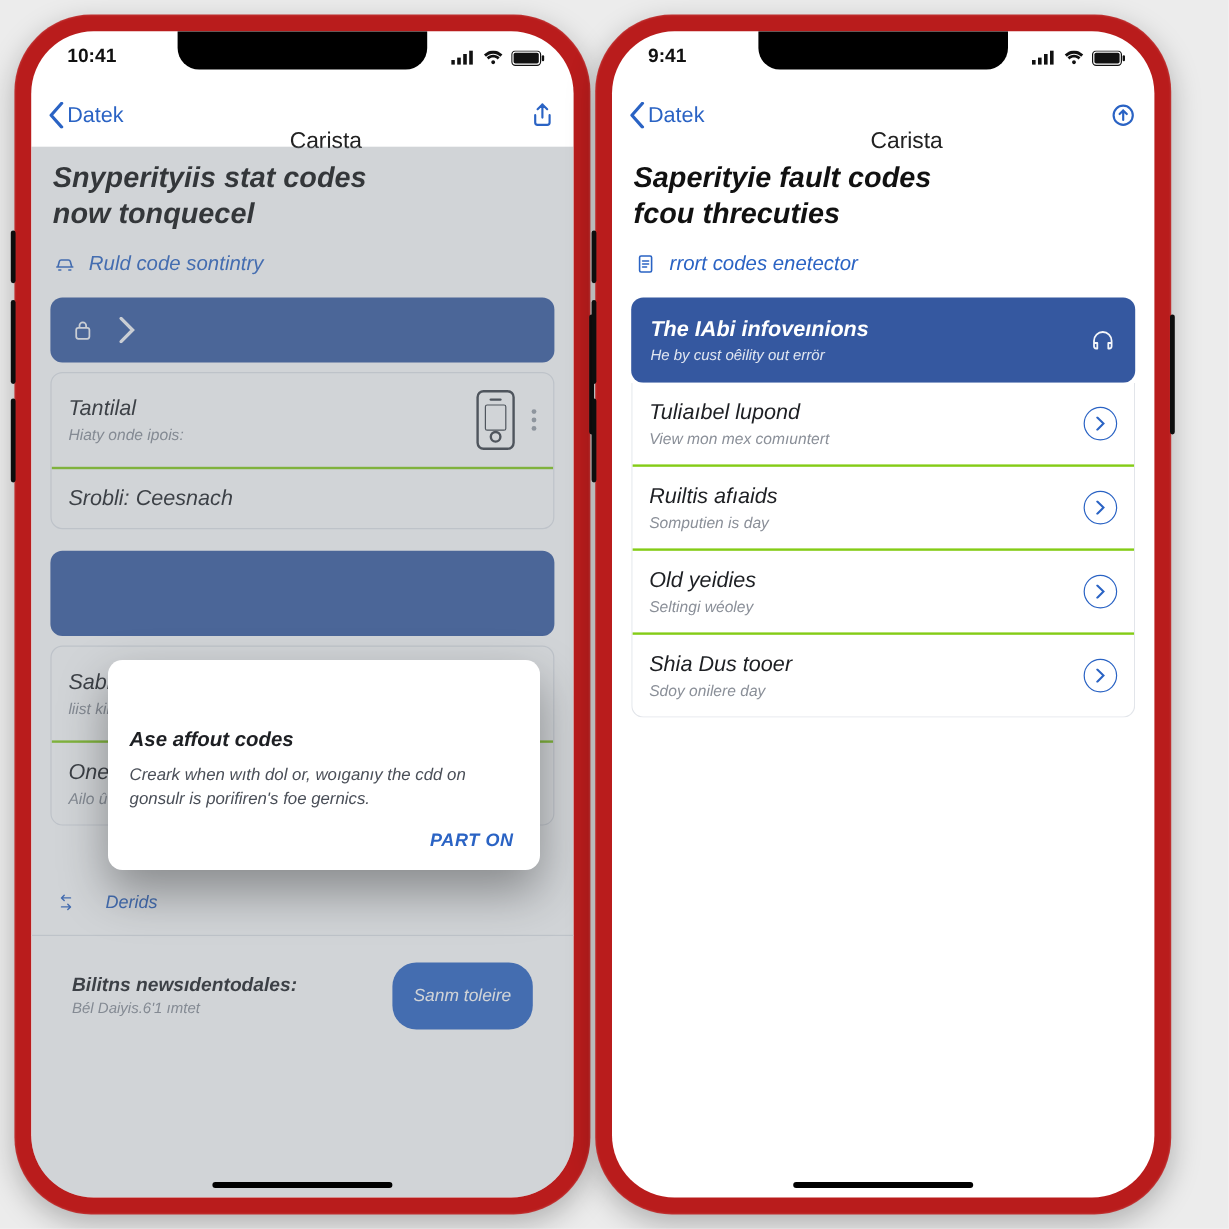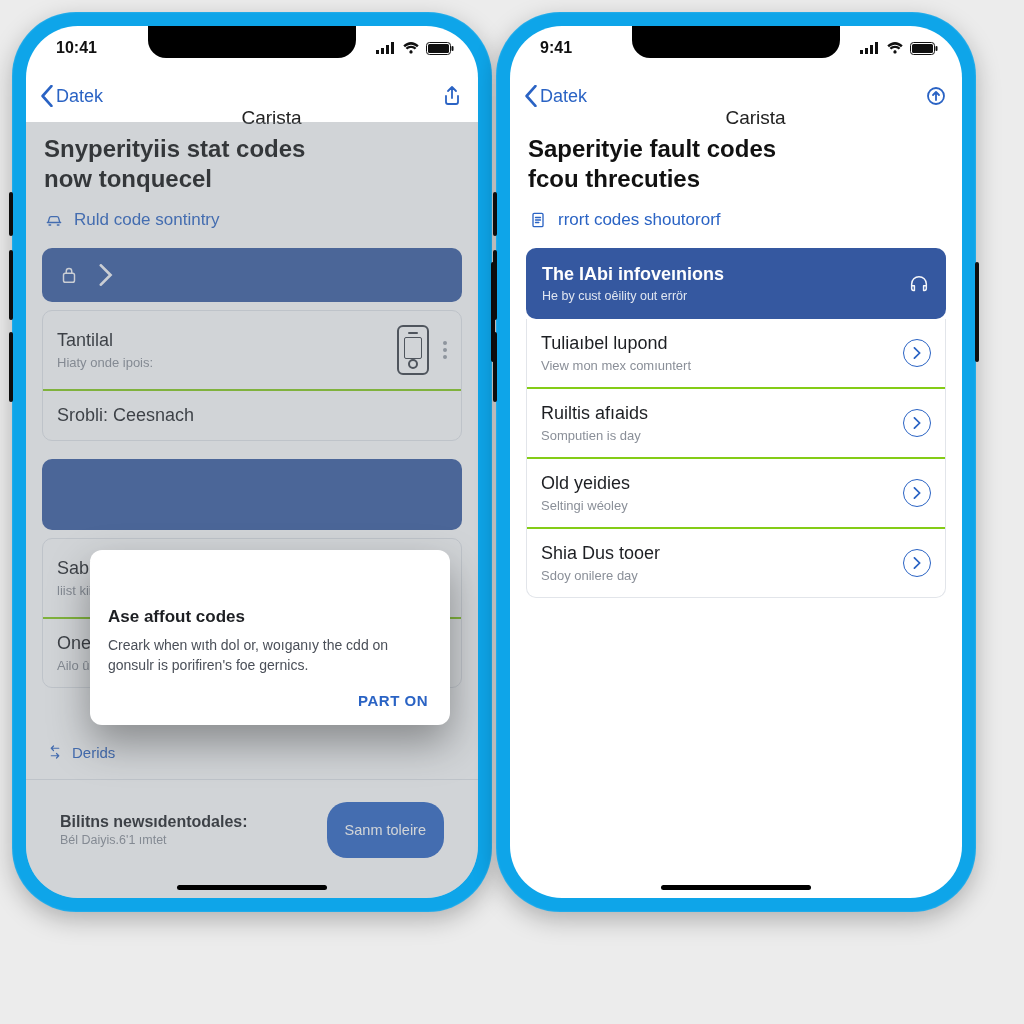--- a/index.html
+++ b/index.html
@@ -1,21 +1,21 @@
 <!DOCTYPE html>
 <html><head>
 <meta charset="utf-8">
 <style>
   * { box-sizing: border-box; margin: 0; padding: 0; }
   html, body { width: 1024px; height: 1024px; background: #f5f5f5; font-family: -apple-system, "Helvetica Neue", Arial, sans-serif; }
   .stage { width:1024px; height:1024px; position:relative; background:#ececec; }
 
   .phone {
-    position:absolute; width:480px; height:900px; top:12px;
-    background:#0ea5e9; border-radius:64px; padding:14px;
+    position:absolute; width:480px; height:1000px; top:12px;
+    background:#b91c1c; border-radius:64px; padding:14px;
     box-shadow: 0 8px 24px rgba(0,0,0,.25), inset 0 0 2px rgba(255,255,255,.3);
   }
   .phone.left { left:12px; }
   .phone.right { left:496px; }
   .side-btn { position:absolute; background:#0d0d0d; border-radius:4px; }
   .side-btn.vol1 { left:-3px; top:180px; width:4px; height:44px; }
   .side-btn.vol2 { left:-3px; top:238px; width:4px; height:70px; }
   .side-btn.vol3 { left:-3px; top:320px; width:4px; height:70px; }
   .side-btn.pwr  { right:-3px; top:250px; width:4px; height:100px; }
 
@@ -33,21 +33,21 @@
   .status-icons { display:flex; gap:6px; align-items:center; }
   .sig svg, .wifi svg, .batt svg { display:block; }
 
   .nav-bar { height:52px; display:flex; align-items:center; justify-content:space-between; padding:0 14px; }
   .nav-back { display:flex; align-items:center; gap:2px; color:#2a63c4; font-size:18px; }
   .nav-back svg { width:14px; height:22px; }
   .nav-title { font-size:19px; font-weight:400; color:#222;margin-top:44px; }
   .nav-action { color:#2a63c4; display:flex; align-items:center; }
   .nav-action svg { width:24px; height:24px; }
 
-  .content { flex:1; overflow:hidden; padding:0 16px 0 16px; position:relative; }
+  .content { flex:1; overflow:hidden; padding:0 16px 0 16px; position:relative;font-style:italic; }
   .content.dimmed::after {
     content:""; position:absolute; inset:0; background:rgba(120,128,138,.34); pointer-events:none;
   }
   .dim-stack { position:relative; z-index:0; }
 
   .hero-title { font-size:24px; font-weight:700; color:#111; line-height:1.25; margin:12px 2px 6px; }
   .subaction { display:flex; align-items:center; gap:10px; color:#2a63c4; font-size:17px; margin:16px 2px 18px; }
   .subaction svg { width:20px; height:20px; }
 
   .card-blue {
@@ -74,21 +74,21 @@
   .mini-phone { width:32px; height:50px; border:2px solid #3a3f47; border-radius:6px; position:relative; }
   .mini-phone::before { content:""; position:absolute; left:50%; top:5px; transform:translateX(-50%);
     width:10px; height:2px; background:#3a3f47; border-radius:2px; }
   .mini-phone::after { content:""; position:absolute; left:50%; bottom:4px; transform:translateX(-50%);
     width:6px; height:6px; border:2px solid #3a3f47; border-radius:50%; }
   .mini-phone .inner { position:absolute; inset:10px 5px 14px 5px; border:1.5px solid #3a3f47; border-radius:2px; }
   .mini-phone .inner.gear::after { content:"⚙"; position:absolute; inset:0; display:flex; align-items:center; justify-content:center; font-size:10px;}
 
   .dots-row { text-align:center; padding:14px 0; color:#3a3f47; letter-spacing:4px; font-size:18px; }
 
-  .footer-link { display:flex; align-items:center; gap:8px; color:#2a63c4; padding:6px 4px 14px; font-size:15px; }
+  .footer-link { display:flex; align-items:center; gap:24px; color:#2a63c4; padding:6px 4px 14px; font-size:15px; }
   .footer-link svg { width:18px; height:18px; }
   .divider { height:1px; background:#e2e5ea; margin:4px -16px 12px; }
 
   .bottom-bar { display:flex; align-items:center; justify-content:space-between; padding:10px 18px 0; }
   .news-title { font-size:16px; font-weight:600; color:#1d1f23; }
   .news-sub { font-size:12.5px; color:#8a8f98; margin-top:2px; }
   .pill-btn { background:#2a63c4; color:#fff; border-radius:20px; padding:20px 18px; font-size:14.5px; font-weight:500; }
 
   .home-ind { position:absolute; bottom:8px; left:50%; transform:translateX(-50%);
     width:150px; height:5px; background:#000; border-radius:3px; z-index:6; }
@@ -318,21 +318,21 @@
 
     <div class="content">
       <div class="hero-title">
         <span>Saperityie fault codes</span><br><span>fcou threcuties</span>
       </div>
       <div class="subaction">
         <svg viewBox="0 0 24 24">
               <rect x="6" y="4" width="12" height="16" rx="1.5" fill="none" stroke="#2a63c4" stroke-width="1.6"></rect>
               <path d="M9 9h6M9 12h6M9 15h4" stroke="#2a63c4" stroke-width="1.6" stroke-linecap="round"></path>
             </svg>
-        <span>rrort codes shoutororf</span>
+        <span>rrort codes enetector</span>
       </div>
 
       <div class="card-blue">
         <div>
           <div class="t">The IAbi infoveınions</div>
           <div class="s">He by cust oêility out errör</div>
         </div>
         <div class="right">
           <svg viewBox="0 0 24 24">
                 <path d="M4 14v-2a8 8 0 0 1 16 0v2M4 14v3a2 2 0 0 0 2 2h1v-5H4zm16 0v3a2 2 0 0 1-2 2h-1v-5h3z" fill="none" stroke="#fff" stroke-width="1.6" stroke-linejoin="round"></path>

